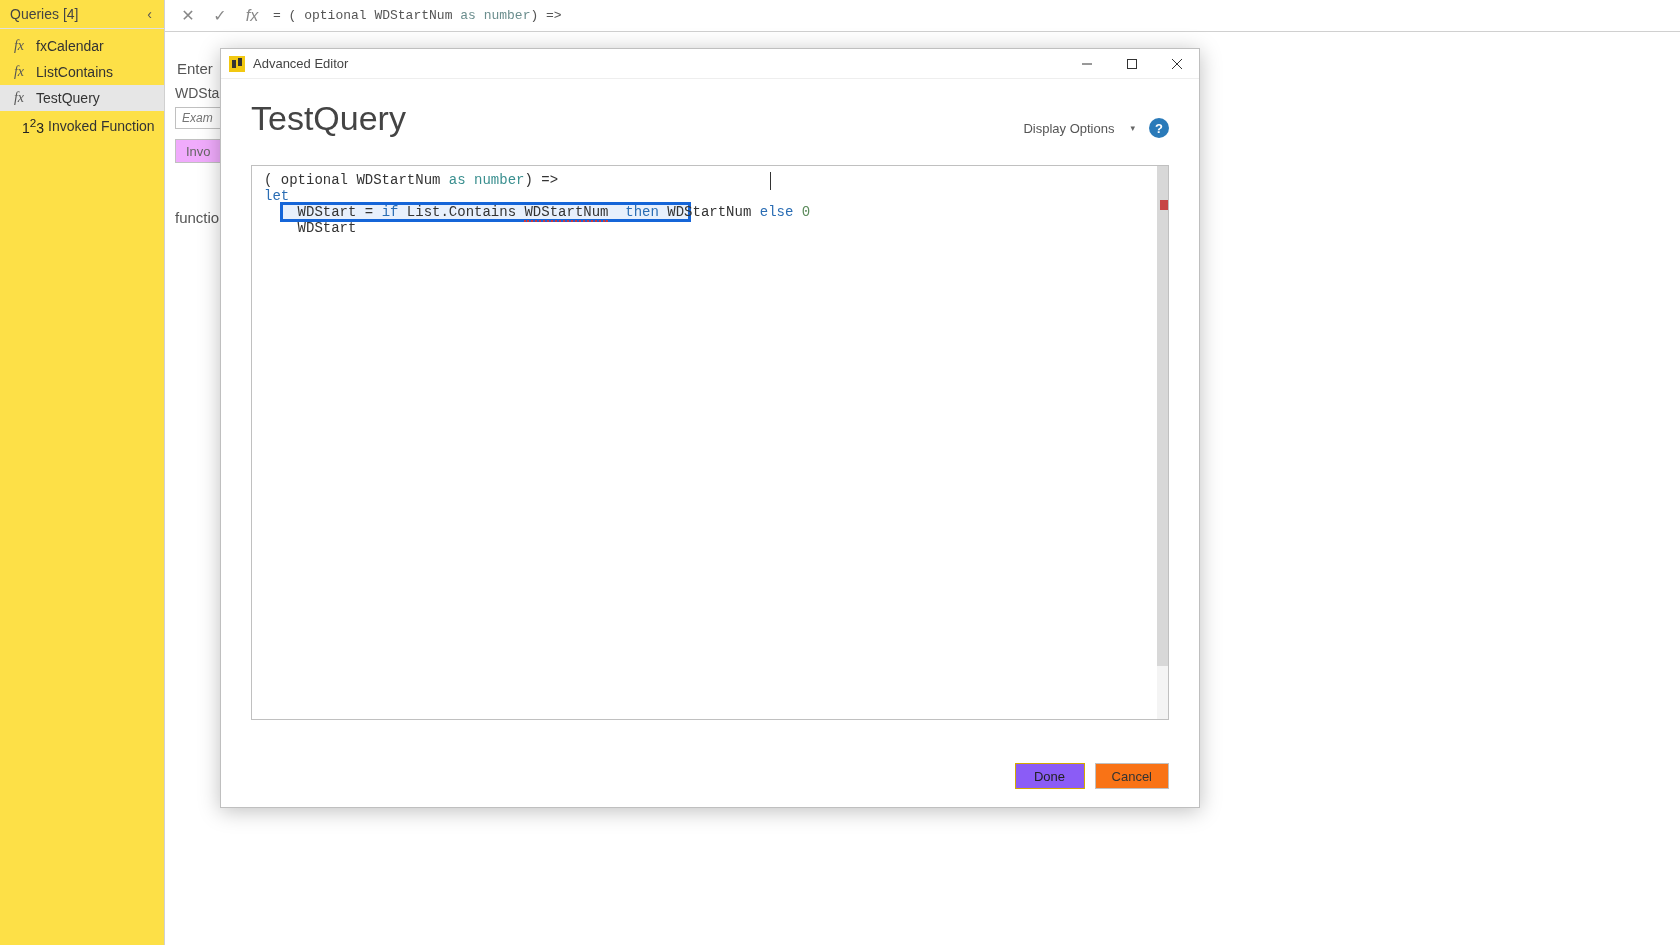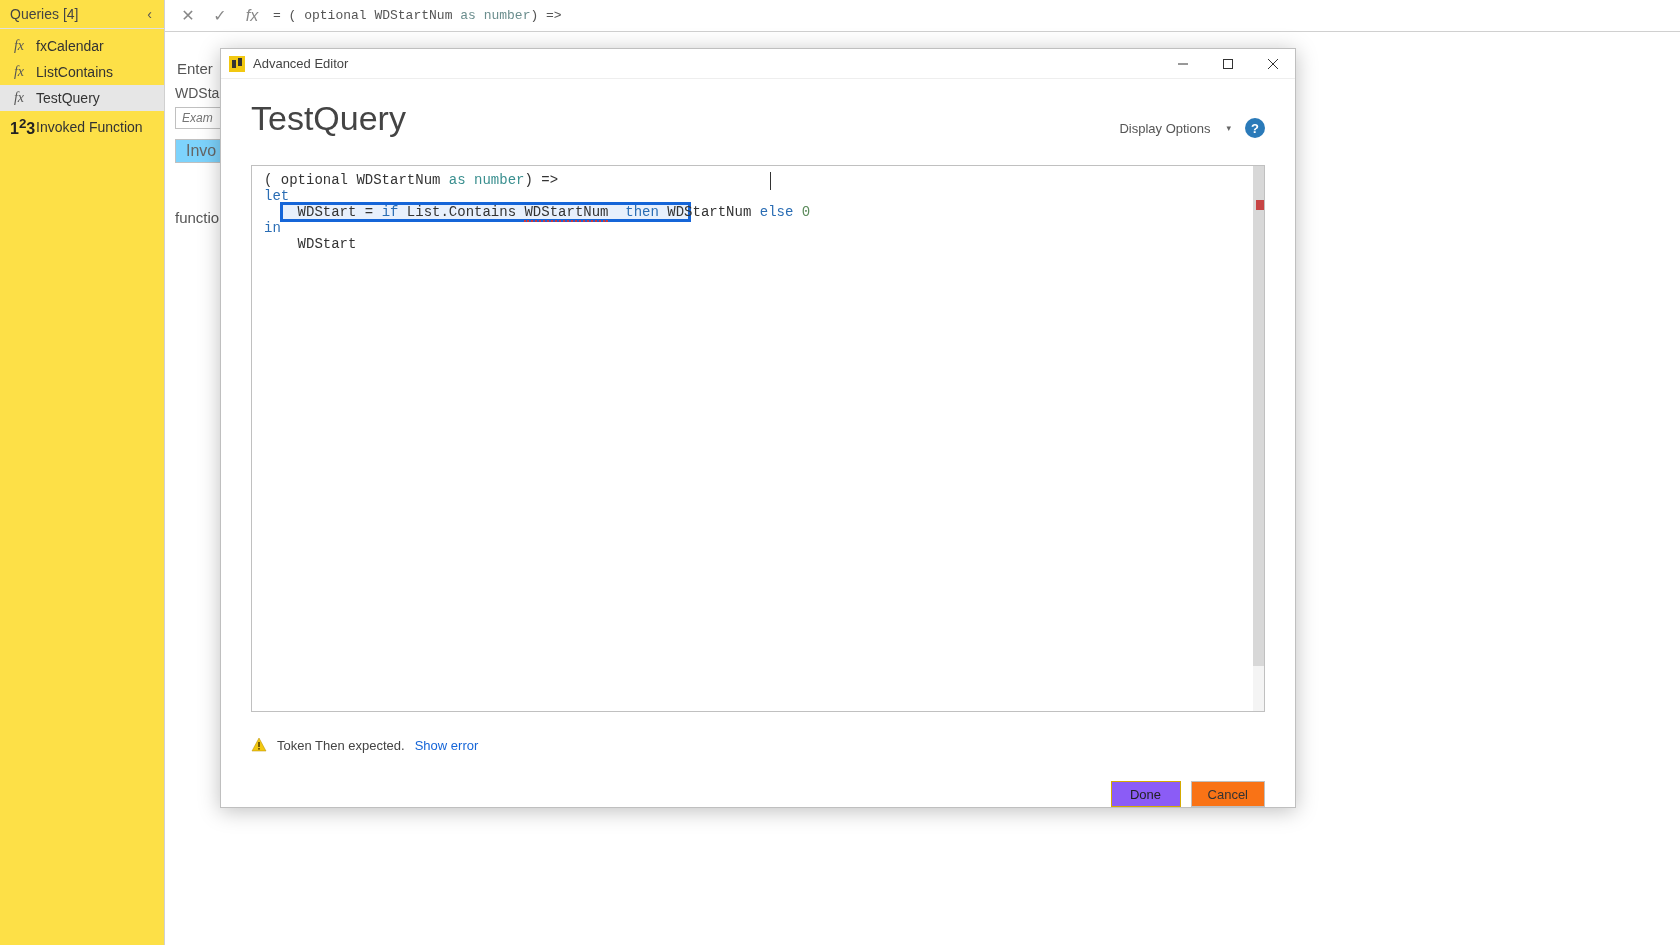--- a/index.html
+++ b/index.html
@@ -49,25 +49,26 @@
     .query-item.selected { background: #e6e6e6; }
     .fx-icon {
       font-family: "Segoe UI", serif;
       font-style: italic;
       font-size: 14px;
       color: #555;
       width: 18px;
       text-align: center;
     }
     .num-icon {
-      font-size: 16px;
+      font-size: 14px;
       color: #222;
       width: 18px;
       text-align: left;
-      font-weight: 700;
+      font-weight: 400;
+      margin-left: 12px;
     }
     
     .formula-area {
       position: absolute;
       left: 165px; top: 0; right: 0;
       height: 32px;
       border-bottom: 1px solid #d0d0d0;
       display: flex;
       align-items: center;
       gap: 10px;
@@ -101,31 +102,31 @@
       padding: 2px 6px;
       border: 1px solid #c0c0c0;
       font-style: italic;
       color: #888;
       font-size: 12px;
     }
     .bg-region button {
       height: 24px;
       padding: 2px 10px;
       border: 1px solid #c0c0c0;
-      background: #7dd3fc;
-      font-size: 16px;
+      background: #f0abfc;
+      font-size: 13px;
       color: #666;
     }
     .bg-region .func-label { margin-top: 46px; font-size: 15px; }
 
     
     .modal {
       position: absolute;
       left: 220px; top: 48px;
-      width: 1076px;
+      width: 980px;
       height: 760px;
       background: #fff;
       border: 1px solid #bfbfbf;
       box-shadow: 0 3px 20px rgba(0,0,0,0.25);
       display: flex;
       flex-direction: column;
     }
     .titlebar {
       height: 30px;
       display: flex;
@@ -376,38 +377,26 @@
     </div>
   </div>
 
   <div class="editor-wrap">
     <div class="editor-inner">
       <div class="hl-box"></div>
       <div class="text-cursor"></div>
       <div class="code-line rel"><span>( optional WDStartNum </span><span class="kw-teal">as</span><span> </span><span class="kw-teal">number</span><span>) =&gt;</span></div>
       <div class="code-line rel"><span class="kw-blue">let</span></div>
       <div class="code-line rel"><span>    </span><span>WDStart = </span><span class="kw-blue">if</span><span> List.Contains </span><span class="err">WDStartNum</span><span>  </span><span class="kw-blue">then</span><span> WDStartNum </span><span class="kw-blue">else</span><span> </span><span class="num-lit">0</span></div>
-      <div class="code-line rel"><span class="kw-blue">in</span></div>
       <div class="code-line rel"><span>    </span><span>WDStart</span></div>
     </div>
     <div class="ed-scrollbar">
       <div class="ed-scroll-thumb"></div>
       <div class="err-mark"></div>
     </div>
   </div>
 
-  <div class="error-row">
-    <span class="warn-icon">
-      <svg viewBox="0 0 16 16">
-          <polygon points="8,1 15,14 1,14" fill="#f2c811" stroke="#b58b00" stroke-width="0.5"></polygon>
-          <rect x="7.2" y="5" width="1.6" height="5" fill="#594400"></rect>
-          <rect x="7.2" y="11" width="1.6" height="1.6" fill="#594400"></rect>
-        </svg>
-    </span>
-    <span class="error-text">Token Then expected.</span>
-    <span class="show-error-link">Show error</span>
-  </div>
 
   <div class="footer">
     <button class="btn primary">Done</button>
     <button class="btn">Cancel</button>
   </div>
 </div>
 
 </body></html>

